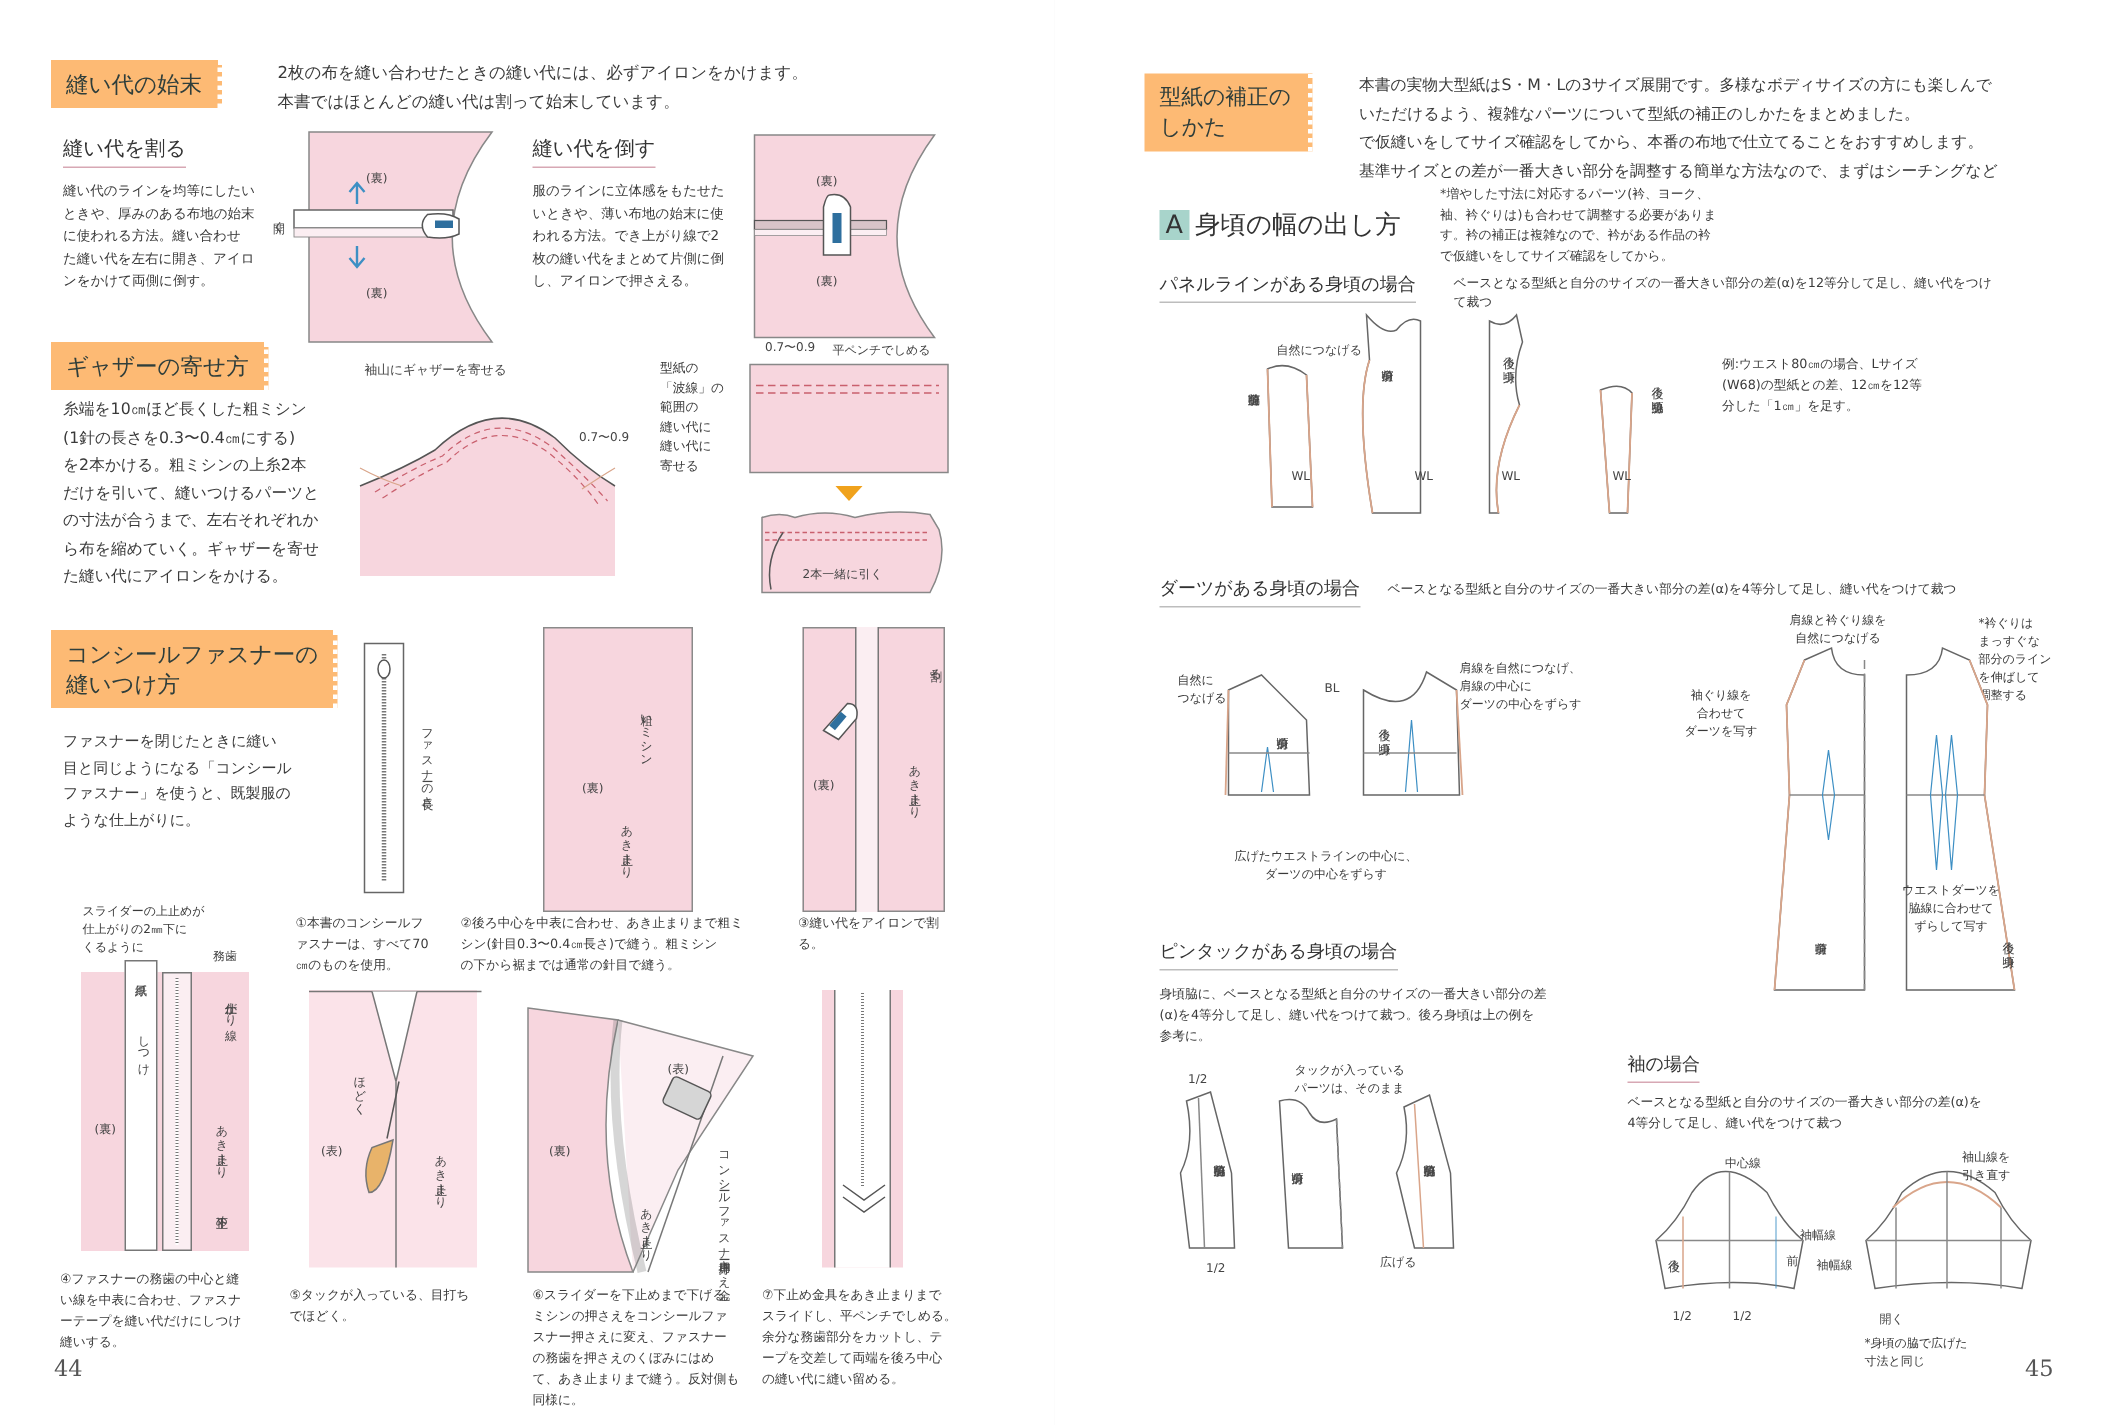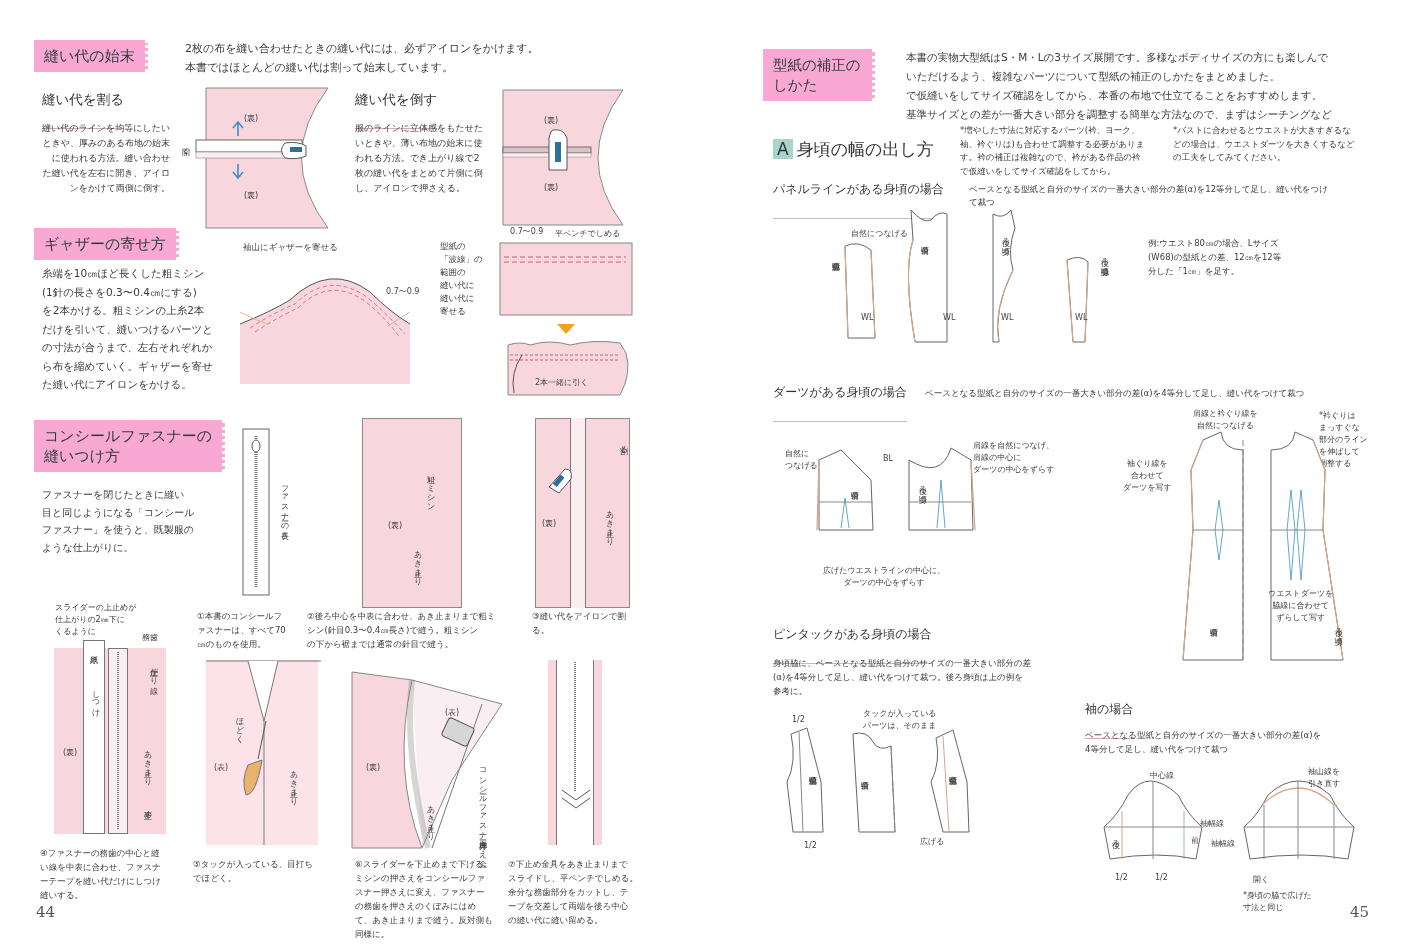--- a/index.html
+++ b/index.html
@@ -3,23 +3,23 @@
 <meta charset="utf-8">
 <style>
   *{box-sizing:border-box;margin:0;padding:0}
   html,body{width:1406px;height:950px;background:#fff;overflow:hidden}
   body{font-family:"DejaVu Sans","Liberation Sans",sans-serif;color:#3a3a3a;position:relative}
   .abs{position:absolute}
   .page{position:absolute;top:0;height:950px;background:#fff}
   .p44{left:0;width:703px}
   .p45{left:703px;width:703px}
   .gutter{position:absolute;left:700px;top:0;width:6px;height:950px;background:linear-gradient(90deg,#fff,#f1f1f1,#fff)}
-  .tag{position:absolute;background:#f9a8d4;color:#2f3e3b;font-size:15px;line-height:20px;padding:6px 10px;
+  .tag{position:absolute;background:#fdba74;color:#2f3e3b;font-size:15px;line-height:20px;padding:6px 10px;
        border-right:3px dotted #fff}
-  .sub{position:absolute;font-size:13.5px;color:#333;padding-bottom:20px;border-bottom:1.5px solid #d7a8b4;line-height:18px}
+  .sub{position:absolute;font-size:13.5px;color:#333;padding-bottom:3px;border-bottom:1.5px solid #d7a8b4;line-height:18px}
   .sub.gray{border-bottom-color:#bdbdbd}
   .txt{position:absolute;font-size:10.5px;line-height:17px;color:#3a3a3a}
   .txt.sm{font-size:9px;line-height:15px}
   .txt.md{font-size:11px;line-height:18.5px}
   .lbl{position:absolute;font-size:8px;color:#444;line-height:11px}
   .vlbl{position:absolute;font-size:8px;color:#444;writing-mode:vertical-rl;line-height:10px}
   .pink{position:absolute;background:#f7d6de;border:1px solid #8a8a8a}
   .pagenum{position:absolute;font-family:"DejaVu Serif","Liberation Serif",serif;font-size:15px;color:#555}
   .arrow-down{position:absolute;width:0;height:0;border-left:9px solid transparent;border-right:9px solid transparent;border-top:10px solid #f0a21c}
   svg{position:absolute;overflow:visible}
@@ -32,21 +32,21 @@
 
 <div class="page p44">
 
   <div class="tag" style="left:34px;top:40px;">縫い代の始末</div>
   <div class="txt md" style="left:185px;top:40px;">
     <div>2枚の布を縫い合わせたときの縫い代には、必ずアイロンをかけます。</div>
     <div>本書ではほとんどの縫い代は割って始末しています。</div>
   </div>
 
   <div class="sub" style="left:42px;top:90px;">縫い代を割る</div>
-  <div class="txt sm" style="left:42px;top:121px;text-align:right;">
+  <div class="txt sm" style="left:42px;top:121px;">
     <div>縫い代のラインを均等にしたい</div>
     <div>ときや、厚みのある布地の始末</div>
     <div>に使われる方法。縫い合わせ</div>
     <div>た縫い代を左右に開き、アイロ</div>
     <div>ンをかけて両側に倒す。</div>
   </div>
 
   <svg style="left:180px;top:88px" width="150" height="140">
     <path d="M26 0 H148 Q95 70 148 140 H26 Z" fill="#f7d6de" stroke="#888" stroke-width="1"></path>
     <rect x="16" y="52" width="106" height="12" fill="#fff" stroke="#666"></rect>
@@ -259,25 +259,20 @@
   </div>
 
   <div class="abs" style="left:70px;top:138px;font-size:17px;color:#333">
     <span class="Aletter">A</span><span>身頃の幅の出し方</span>
   </div>
   <div class="txt sm" style="left:257px;top:124px;font-size:8.5px;line-height:13.5px">
     <div>*増やした寸法に対応するパーツ(衿、ヨーク、</div>
     <div>袖、衿ぐりは)も合わせて調整する必要がありま</div>
     <div>す。衿の補正は複雑なので、衿がある作品の衿</div>
     <div>で仮縫いをしてサイズ確認をしてから。</div>
-  </div>
-  <div class="txt sm" style="left:470px;top:124px;font-size:8.5px;line-height:13.5px">
-    <div>*バストに合わせるとウエストが大きすぎるな</div>
-    <div>どの場合は、ウエストダーツを大きくするなど</div>
-    <div>の工夫をしてみてください。</div>
   </div>
 
   <div class="sub gray" style="left:70px;top:180px;font-size:12px">パネルラインがある身頃の場合</div>
   <div class="txt sm" style="left:266px;top:183px;font-size:8.5px;line-height:13px">
     <div>ベースとなる型紙と自分のサイズの一番大きい部分の差(α)を12等分して足し、縫い代をつけ</div>
     <div>て裁つ</div>
   </div>
   <div class="lbl" style="left:148px;top:228px">自然につなげる</div>
   <svg style="left:120px;top:210px" width="300" height="130">
     <path d="M22 36 Q35 30 48 40 L52 128 H25 Z" fill="#fff" stroke="#666"></path>

